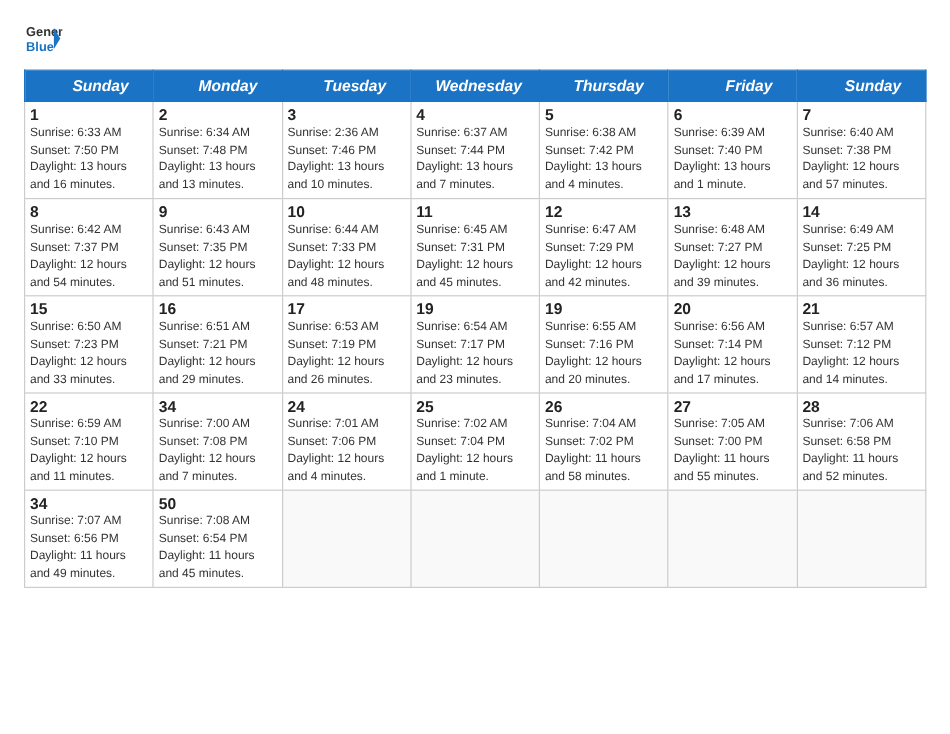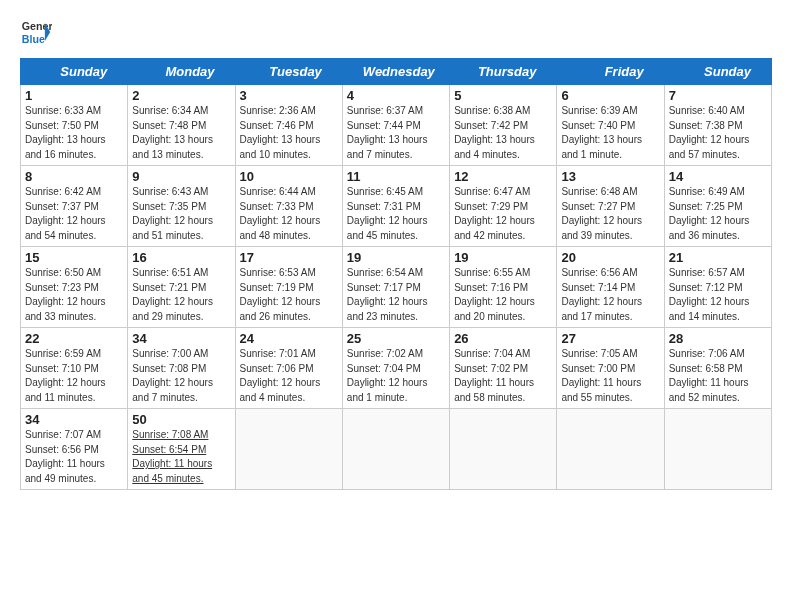--- a/index.html
+++ b/index.html
@@ -314,21 +314,21 @@
         <tr>
           <td>
             <span class="day-num">34</span>
             <div class="day-info" style="white-space: pre-wrap;">Sunrise: 7:07 AM
 Sunset: 6:56 PM
 Daylight: 11 hours
 and 49 minutes.</div>
           </td>
           <td>
             <span class="day-num">50</span>
-            <div class="day-info" style="white-space: pre-wrap; text-decoration: underline;">Sunrise: 7:08 AM
+            <div class="day-info" style="white-space: pre-wrap;">Sunrise: 7:08 AM
 Sunset: 6:54 PM
 Daylight: 11 hours
 and 45 minutes.</div>
           </td>
           <td class="empty"></td>
           <td class="empty"></td>
           <td class="empty"></td>
           <td class="empty"></td>
           <td class="empty"></td>
         </tr>

